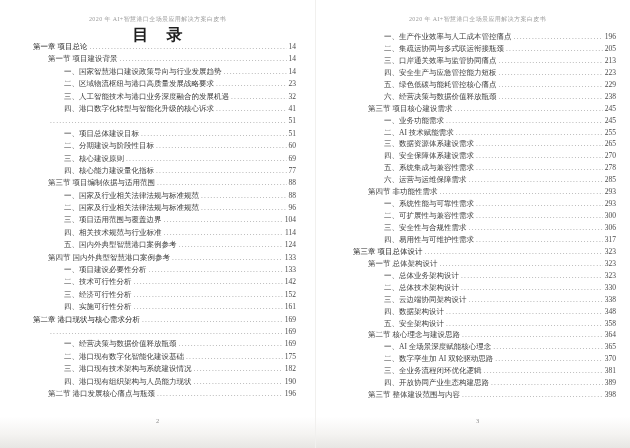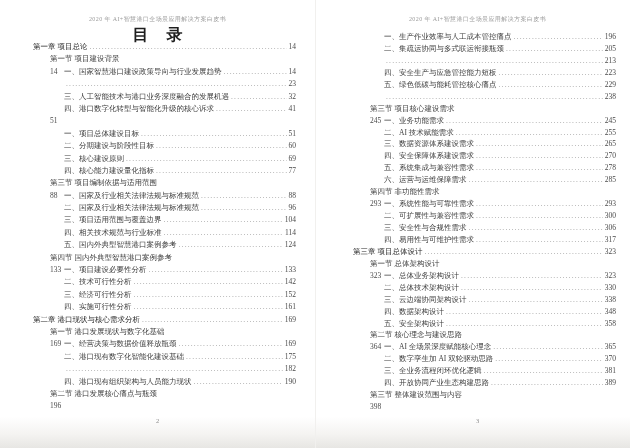--- a/index.html
+++ b/index.html
@@ -26,21 +26,21 @@
   }
   .entries { position:absolute; left:33px; right:19px; }
   .entries-left  { top:41px; }
   .entries-right { top:31px; }
   .toc-row {
     display:flex; align-items:baseline; white-space:nowrap;
     font-size:7.5px; color:#3c3c3c; height:12.4px; line-height:12.4px;
   }
   .page-right .toc-row { height:11.95px; line-height:11.95px; }
   .lvl1 { color:#262626; }
-  .lvl2 { padding-left:15px;flex-direction:column; }
+  .lvl2 { padding-left:15px; }
   .lvl3 { padding-left:31px; }
   .toc-row .t { flex:0 0 auto; }
   .toc-row .dots {
     flex:1 1 auto; overflow:hidden; margin:0 2px;
     color:#8f8f8f; letter-spacing:1.2px;
   }
   .toc-row .p { flex:0 0 auto; color:#4a4a4a;text-align:center; }
   .page-footer {
     position:absolute; bottom:24px; left:0; right:0;
     text-align:center; font-size:6.5px; color:#8c8c8c;
@@ -64,20 +64,21 @@
           <span class="t">第一节 项目建设背景</span>
           <span class="dots">....................................................................................................................................................................................................................................................................</span>
           <span class="p">14</span>
         </div>
         <div class="toc-row lvl3">
           <span class="t">一、国家智慧港口建设政策导向与行业发展趋势</span>
           <span class="dots">....................................................................................................................................................................................................................................................................</span>
           <span class="p">14</span>
         </div>
         <div class="toc-row lvl3">
+          <span class="t">二、区域物流枢纽与港口高质量发展战略要求</span>
           <span class="dots">....................................................................................................................................................................................................................................................................</span>
           <span class="p">23</span>
         </div>
         <div class="toc-row lvl3">
           <span class="t">三、人工智能技术与港口业务深度融合的发展机遇</span>
           <span class="dots">....................................................................................................................................................................................................................................................................</span>
           <span class="p">32</span>
         </div>
         <div class="toc-row lvl3">
           <span class="t">四、港口数字化转型与智能化升级的核心诉求</span>
@@ -162,35 +163,35 @@
           <span class="t">四、实施可行性分析</span>
           <span class="dots">....................................................................................................................................................................................................................................................................</span>
           <span class="p">161</span>
         </div>
         <div class="toc-row lvl1">
           <span class="t">第二章 港口现状与核心需求分析</span>
           <span class="dots">....................................................................................................................................................................................................................................................................</span>
           <span class="p">169</span>
         </div>
         <div class="toc-row lvl2">
-          <span class="t">第一节 港口发展现状与数字化基础</span>
           <span class="dots">....................................................................................................................................................................................................................................................................</span>
           <span class="p">169</span>
         </div>
         <div class="toc-row lvl3">
           <span class="t">一、经营决策与数据价值释放瓶颈</span>
           <span class="dots">....................................................................................................................................................................................................................................................................</span>
           <span class="p">169</span>
         </div>
         <div class="toc-row lvl3">
           <span class="t">二、港口现有数字化智能化建设基础</span>
           <span class="dots">....................................................................................................................................................................................................................................................................</span>
           <span class="p">175</span>
         </div>
         <div class="toc-row lvl3">
+          <span class="t">三、港口现有技术架构与系统建设情况</span>
           <span class="dots">....................................................................................................................................................................................................................................................................</span>
           <span class="p">182</span>
         </div>
         <div class="toc-row lvl3">
           <span class="t">四、港口现有组织架构与人员能力现状</span>
           <span class="dots">....................................................................................................................................................................................................................................................................</span>
           <span class="p">190</span>
         </div>
         <div class="toc-row lvl2">
           <span class="t">第二节 港口发展核心痛点与瓶颈</span>
@@ -208,34 +209,36 @@
           <span class="t">一、生产作业效率与人工成本管控痛点</span>
           <span class="dots">....................................................................................................................................................................................................................................................................</span>
           <span class="p">196</span>
         </div>
         <div class="toc-row lvl3">
           <span class="t">二、集疏运协同与多式联运衔接瓶颈</span>
           <span class="dots">....................................................................................................................................................................................................................................................................</span>
           <span class="p">205</span>
         </div>
         <div class="toc-row lvl3">
+          <span class="t">三、口岸通关效率与监管协同痛点</span>
           <span class="dots">....................................................................................................................................................................................................................................................................</span>
           <span class="p">213</span>
         </div>
         <div class="toc-row lvl3">
           <span class="t">四、安全生产与应急管控能力短板</span>
           <span class="dots">....................................................................................................................................................................................................................................................................</span>
           <span class="p">223</span>
         </div>
         <div class="toc-row lvl3">
           <span class="t">五、绿色低碳与能耗管控核心痛点</span>
           <span class="dots">....................................................................................................................................................................................................................................................................</span>
           <span class="p">229</span>
         </div>
         <div class="toc-row lvl3">
+          <span class="t">六、经营决策与数据价值释放瓶颈</span>
           <span class="dots">....................................................................................................................................................................................................................................................................</span>
           <span class="p">238</span>
         </div>
         <div class="toc-row lvl2">
           <span class="t">第三节 项目核心建设需求</span>
           <span class="dots">....................................................................................................................................................................................................................................................................</span>
           <span class="p">245</span>
         </div>
         <div class="toc-row lvl3">
           <span class="t">一、业务功能需求</span>

